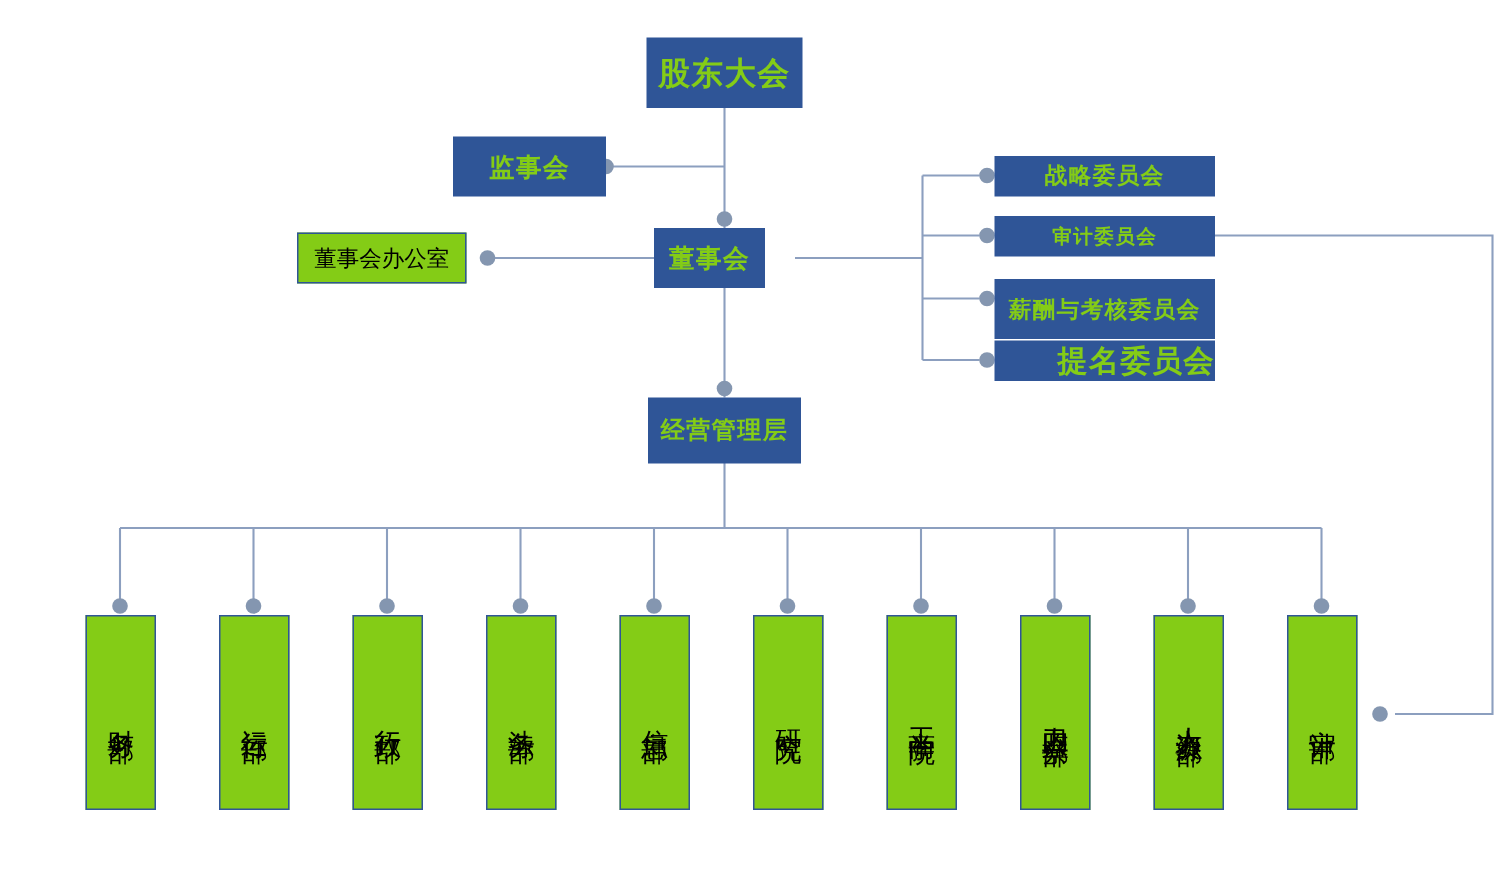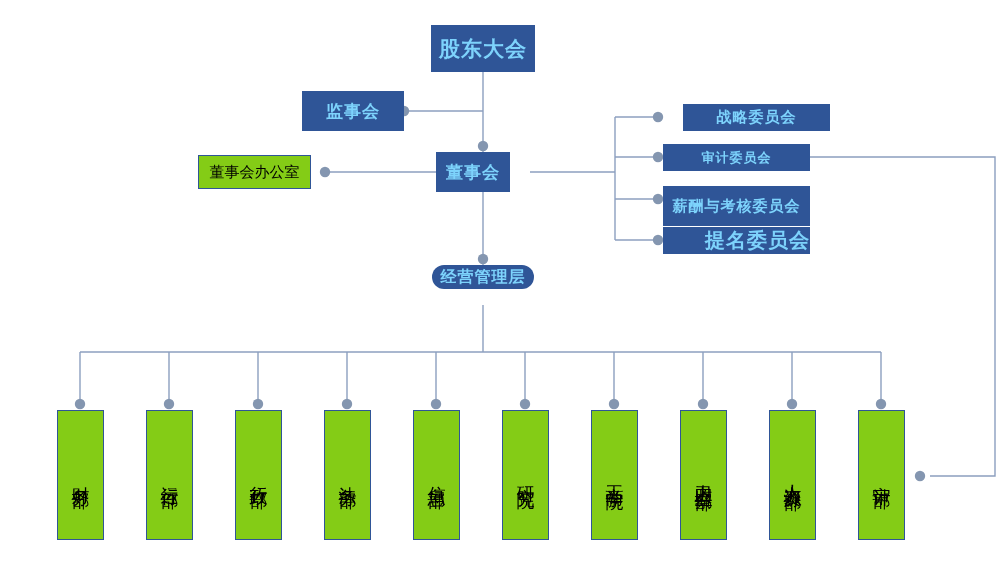--- a/index.html
+++ b/index.html
@@ -30,21 +30,21 @@
   .node {
     position: absolute;
     box-sizing: border-box;
     display: flex;
     align-items: center;
     justify-content: center;
     text-align: center;
   }
   .node.filled {
     background: #2F5597;
-    color: #7dd3fc;
+    color: #84cc16;
     font-weight: bold;
     letter-spacing: 1px;
   }
   .node.outlined {
     background: #84cc16;
     border: 1.6px solid #2F5597;
     color: #000000;
     font-weight: normal;
   }
   
@@ -134,34 +134,34 @@
   </div>
 
   <div class="node filled" style="left:436px; top:152px; width:74px; height:40px; font-size:17px;">
     <span class="node-label">董事会</span>
   </div>
 
   <div class="node outlined" style="left:198px; top:155px; width:113px; height:34px; font-size:15px;">
     <span class="node-label">董事会办公室</span>
   </div>
 
-  <div class="node filled" style="left:663px; top:104px; width:147px; height:27px; font-size:15px;margin-left:20px;">
+  <div class="node filled" style="left:663px; top:104px; width:147px; height:27px; font-size:15px;">
     <span class="node-label">战略委员会</span>
   </div>
   <div class="node filled" style="left:663px; top:144px; width:147px; height:27px; font-size:13px;">
     <span class="node-label">审计委员会</span>
   </div>
   <div class="node filled" style="left:663px; top:186px; width:147px; height:40px; font-size:15px;">
     <span class="node-label">薪酬与考核委员会</span>
   </div>
   <div class="node filled" style="left:663px; top:227px; width:147px; height:27px; font-size:20px;justify-content:flex-end;">
     <span class="node-label">提名委员会</span>
   </div>
 
-  <div class="node filled" style="left:432px; top:265px; width:102px; height:24px; font-size:16px;border-radius:14px;">
+  <div class="node filled" style="left:432px; top:265px; width:102px; height:44px; font-size:16px;">
     <span class="node-label">经营管理层</span>
   </div>
 
   <div class="node outlined vertical" style="left:57px; top:410px; width:47px; height:130px; font-size:18px;">
     <span class="node-label">财务部</span>
   </div>
   <div class="node outlined vertical" style="left:146px; top:410px; width:47px; height:130px; font-size:18px;">
     <span class="node-label">运行部</span>
   </div>
   <div class="node outlined vertical" style="left:235px; top:410px; width:47px; height:130px; font-size:18px;">

